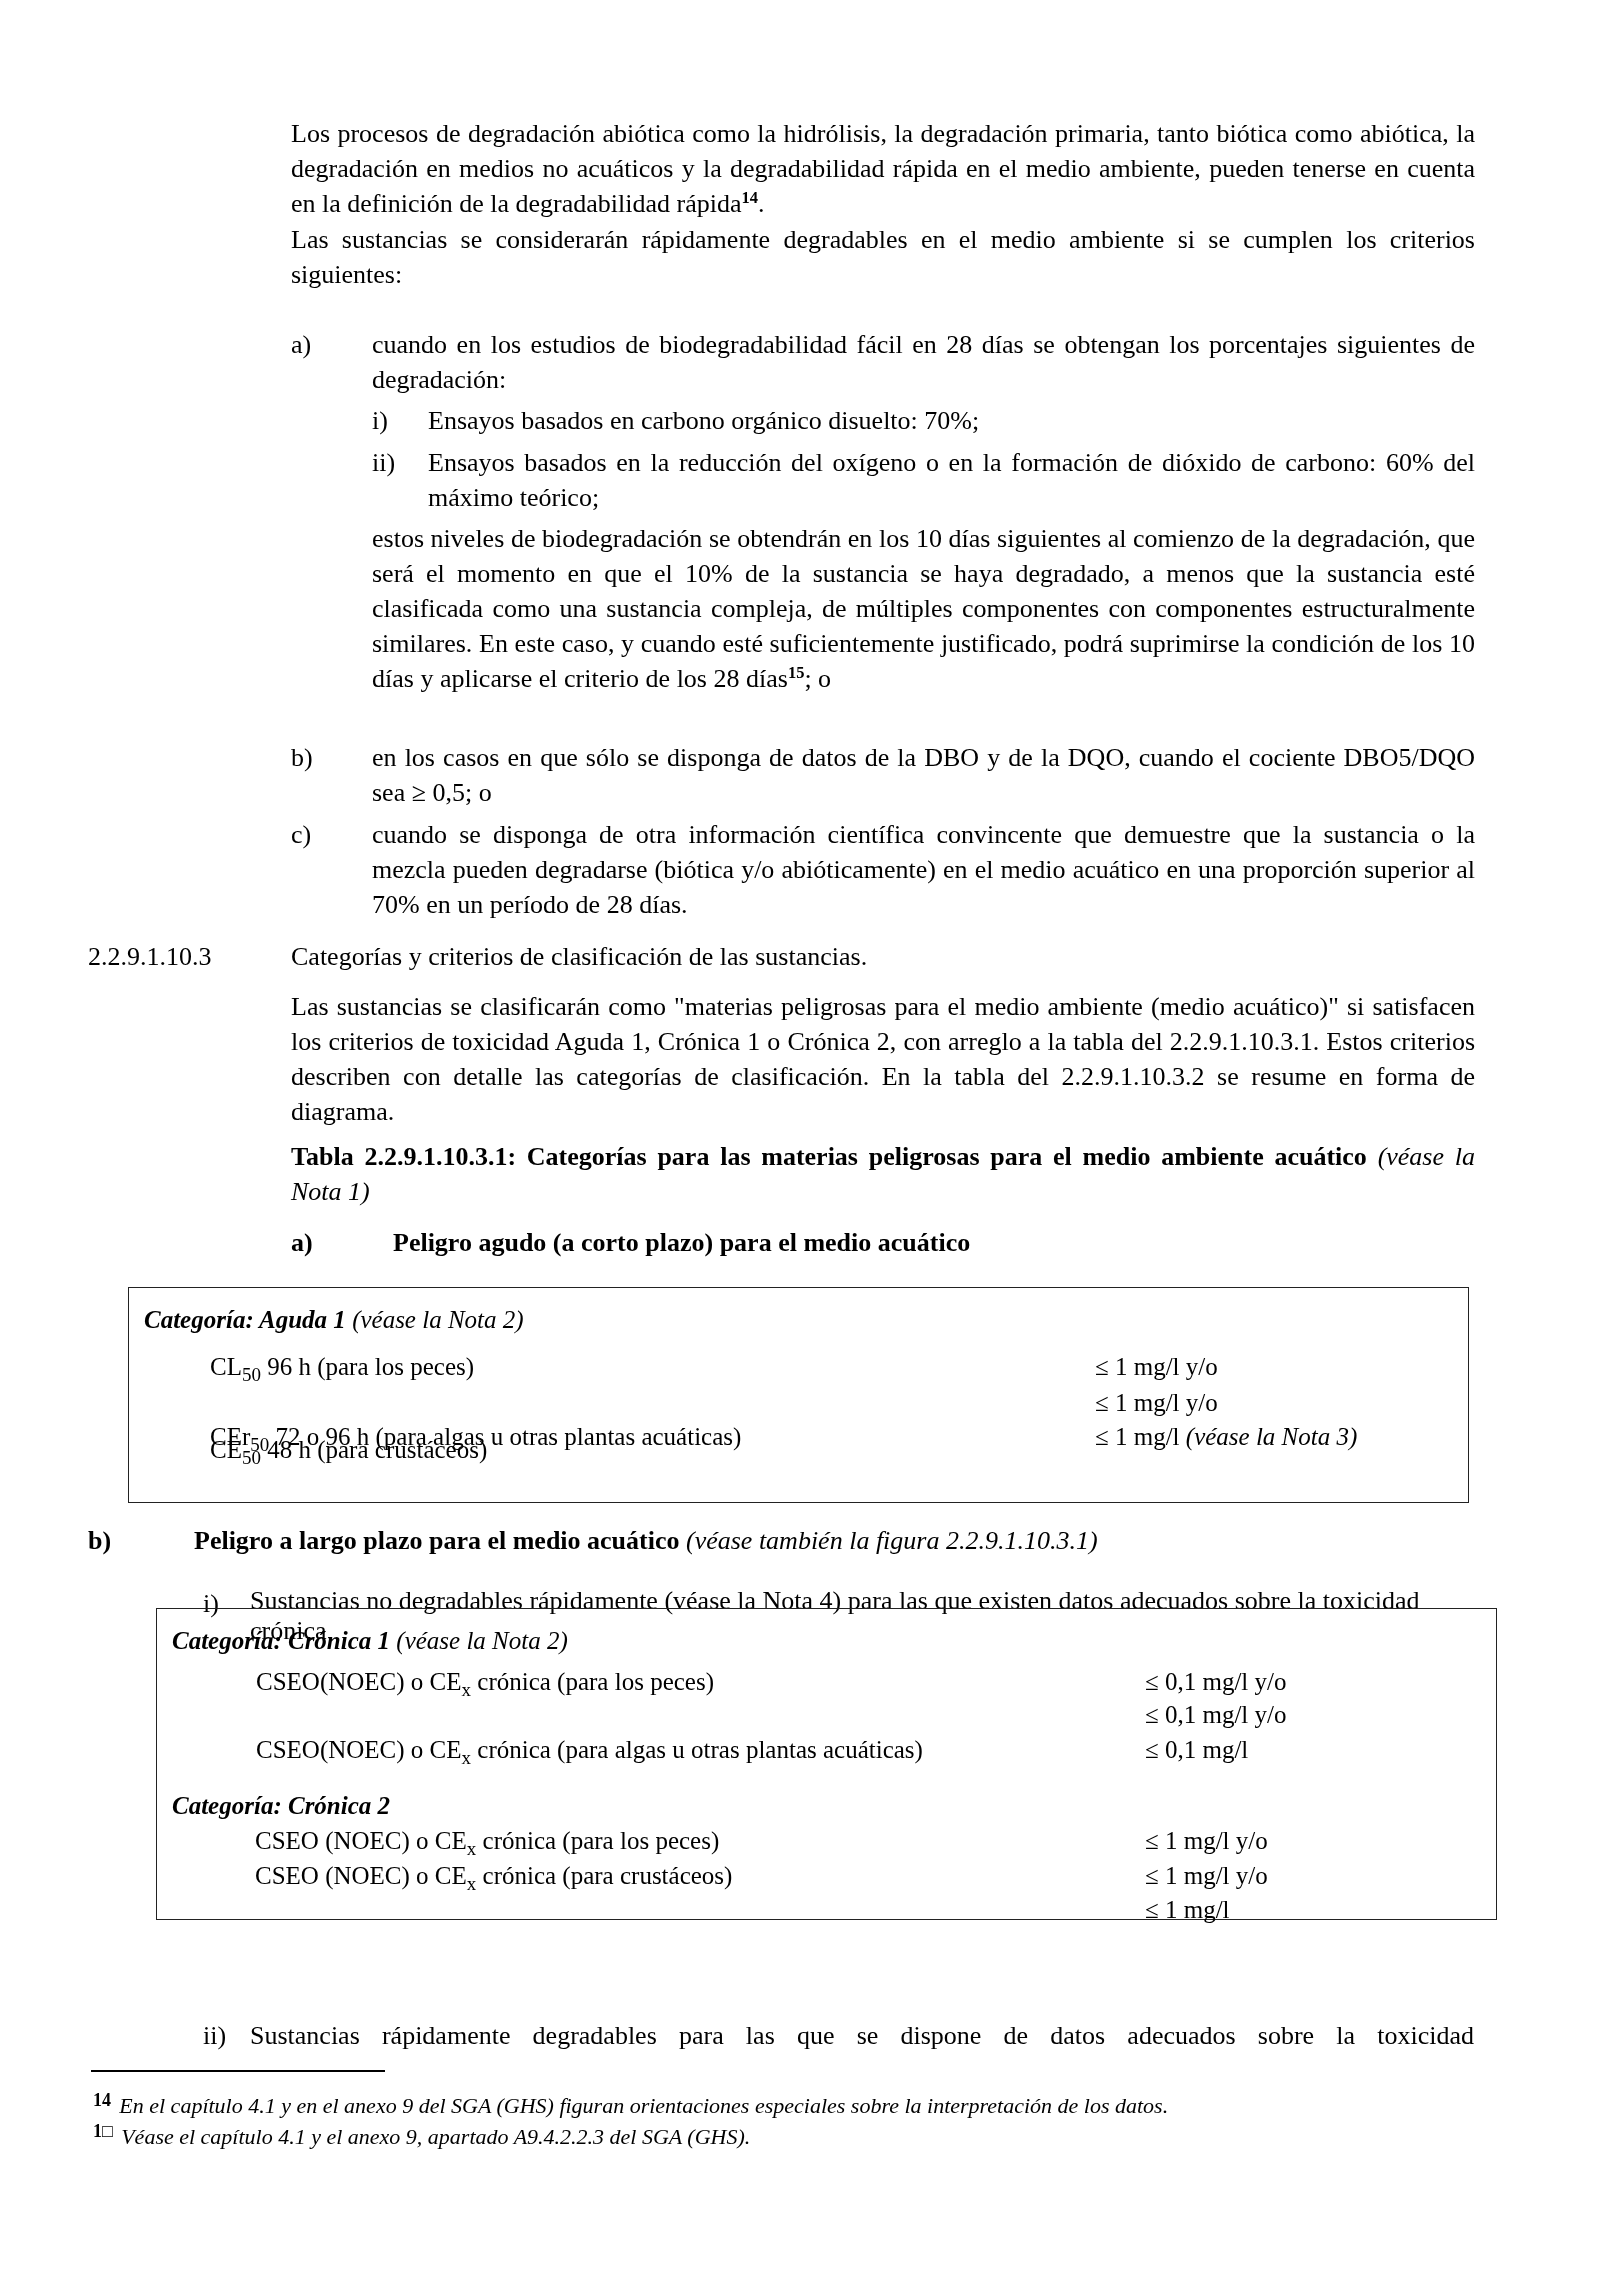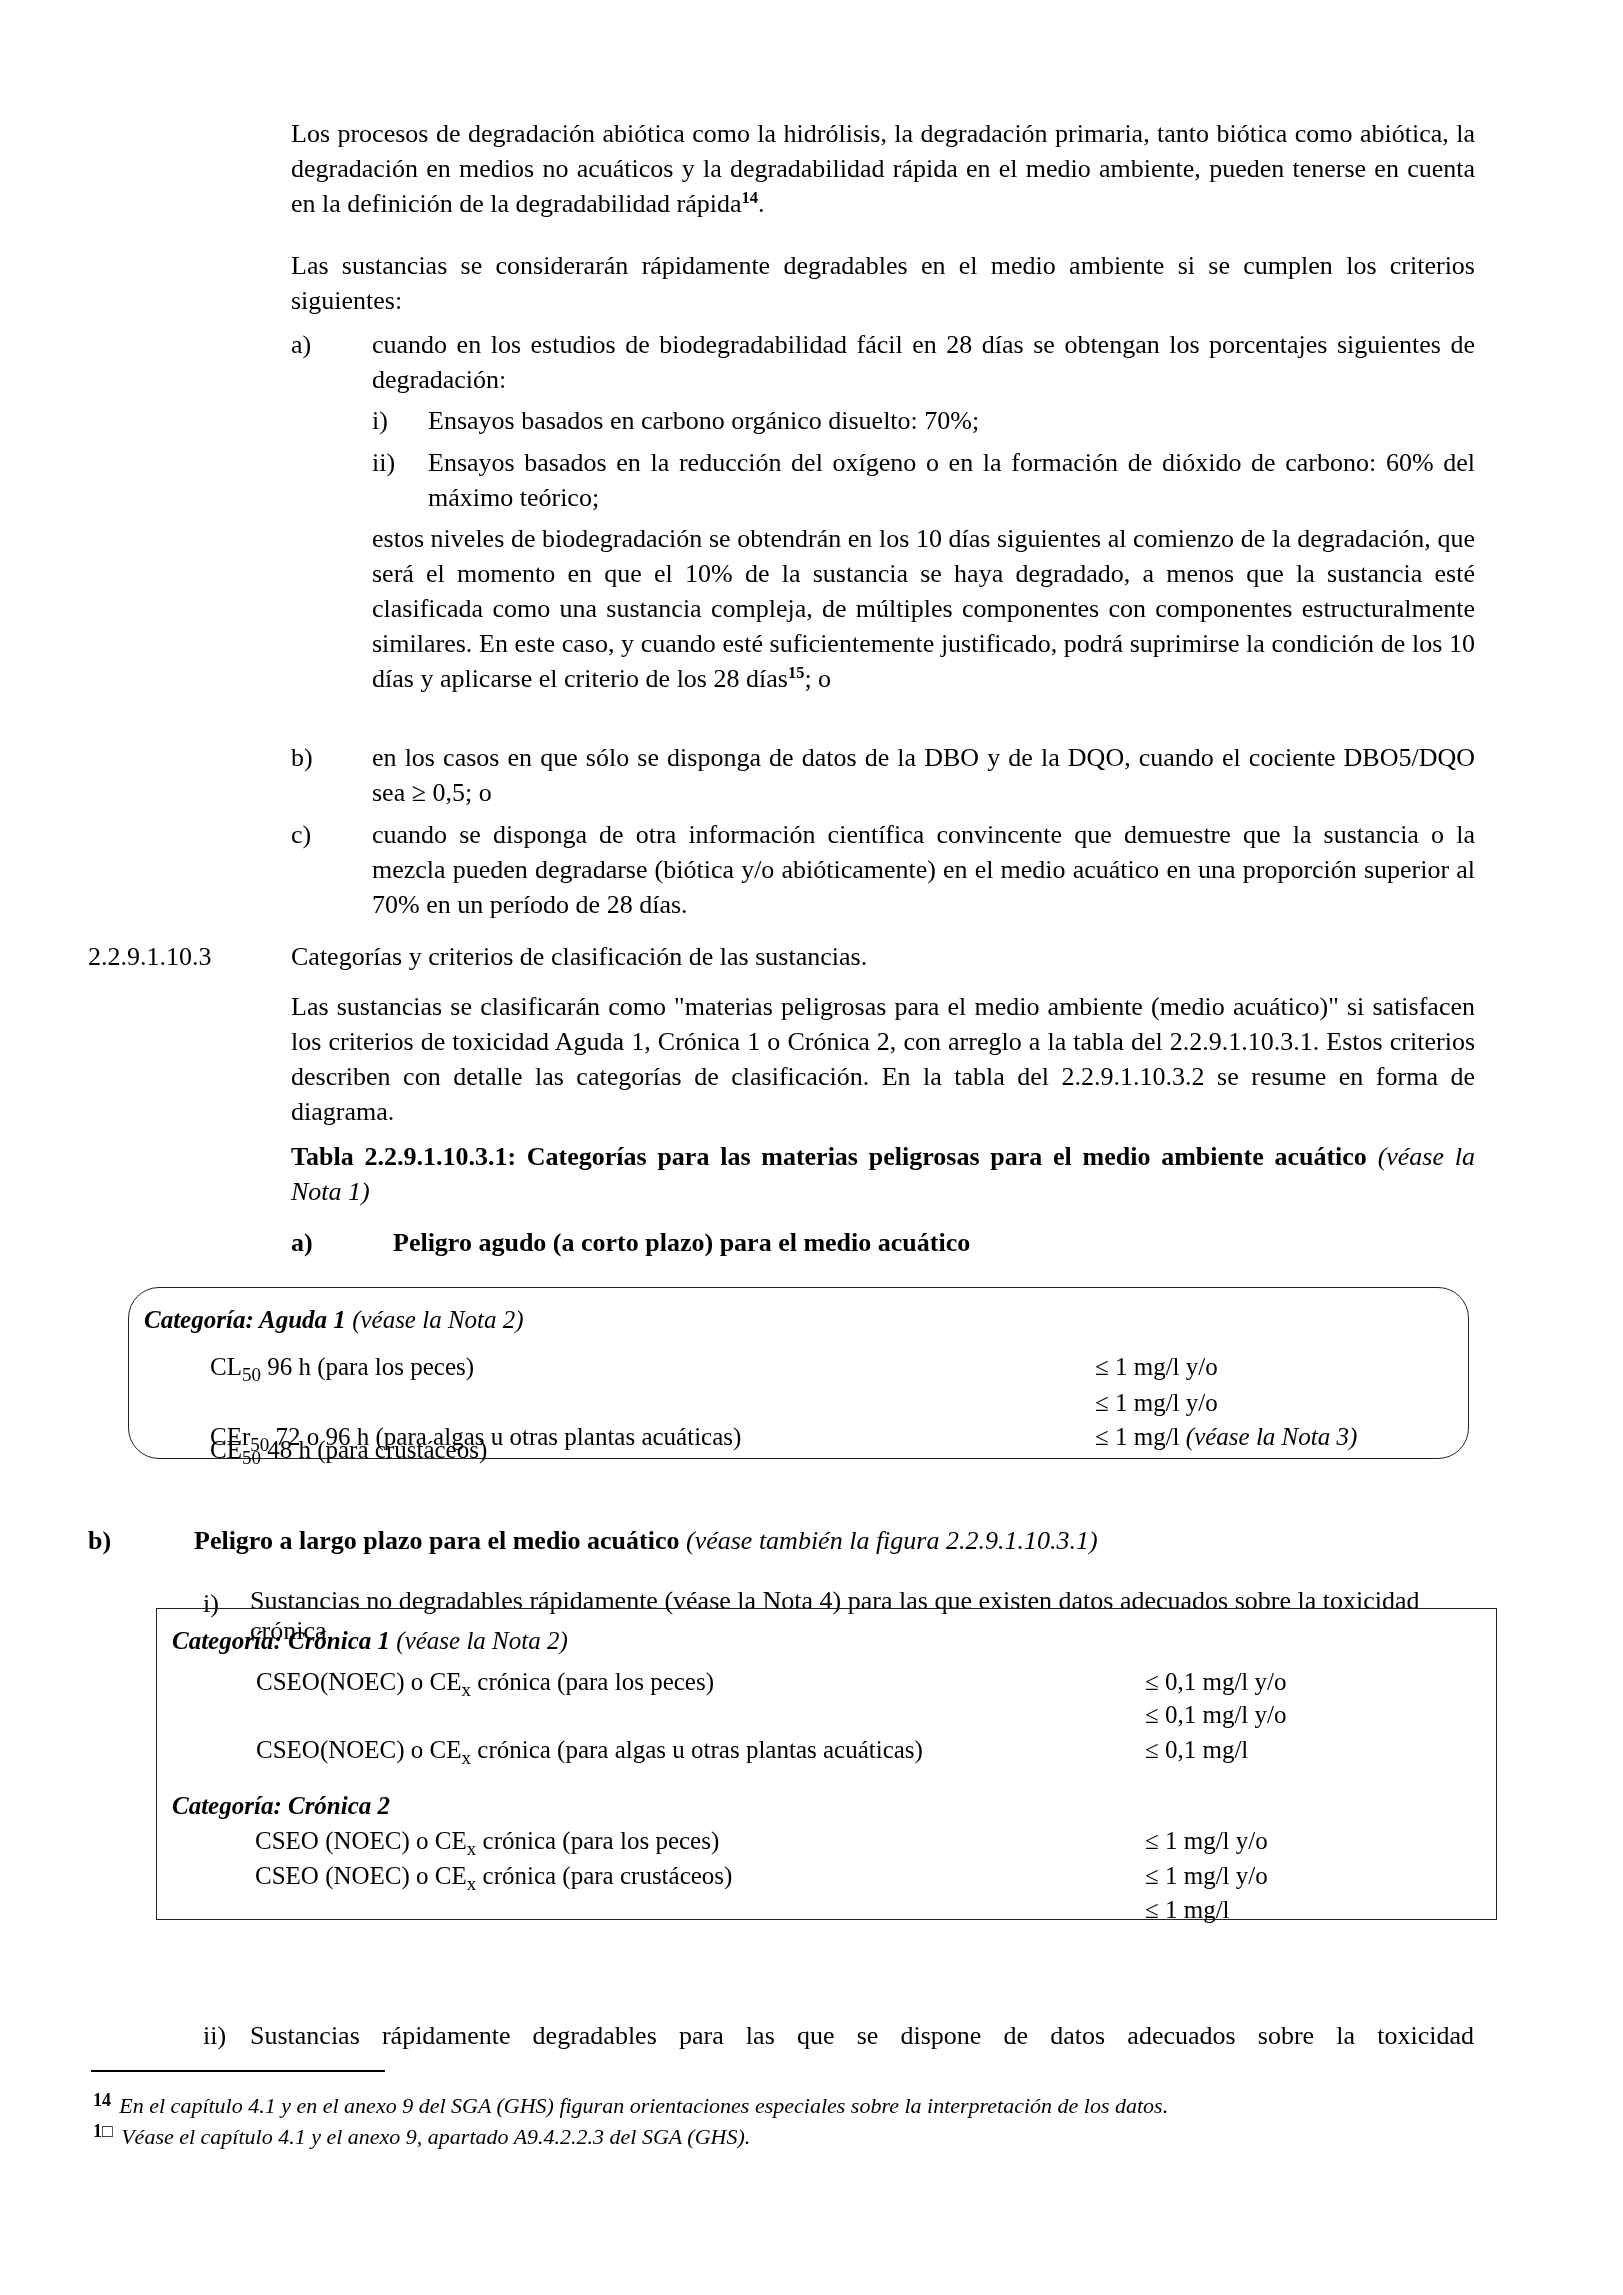--- a/index.html
+++ b/index.html
@@ -20,21 +20,21 @@
   .fn { position: absolute; font-size: 22px; line-height: 40px; white-space: nowrap; }
   .fnnum { font-weight: bold; font-size: 18px; position: relative; top: -6.6px; margin-right: 8.3px; font-style: normal; }
 </style>
 </head>
 <body>
 
 <div class="block" style="top:116px;">
   <p class="p"><span>Los procesos de degradación abiótica como la hidrólisis, la degradación primaria, tanto biótica como abiótica, la degradación en medios no acuáticos y la degradabilidad rápida en el medio ambiente, pueden tenerse en cuenta en la definición de la degradabilidad rápida</span><span class="sup">14</span><span>.</span></p>
 </div>
 
-<div class="block" style="top:248px;">
+<div class="block" style="top:222px;">
   <p class="p">Las sustancias se considerarán rápidamente degradables en el medio ambiente si se cumplen los criterios siguientes:</p>
 </div>
 
 <span class="label" style="left:291px; top:327px;">a)</span>
 <div class="block" style="left:372px; width:1103px; top:327px;">
   <p class="p">cuando en los estudios de biodegradabilidad fácil en 28 días se obtengan los porcentajes siguientes de degradación:</p>
 </div>
 
 <span class="label" style="left:372px; top:403px;">i)</span>
 <div class="block" style="left:428px; width:1047px; top:403px;">
@@ -67,21 +67,21 @@
   <p class="p">Las sustancias se clasificarán como "materias peligrosas para el medio ambiente (medio acuático)" si satisfacen los criterios de toxicidad Aguda 1, Crónica 1 o Crónica 2, con arreglo a la tabla del 2.2.9.1.10.3.1. Estos criterios describen con detalle las categorías de clasificación. En la tabla del 2.2.9.1.10.3.2 se resume en forma de diagrama.</p>
 </div>
 
 <div class="block" style="top:1139px;">
   <p class="p"><span class="b">Tabla 2.2.9.1.10.3.1: Categorías para las materias peligrosas para el medio ambiente acuático</span> <span class="it">(véase la Nota 1)</span></p>
 </div>
 
 <span class="label b" style="left:291px; top:1225px;">a)</span>
 <span class="label b" style="left:393px; top:1225px;">Peligro agudo (a corto plazo) para el medio acuático</span>
 
-<div class="box" style="top:1287px; height:172px;border-radius:31px;">
+<div class="box" style="top:1287px; height:216px;">
   <div class="row" style="left:15px; top:15px;">
     <span class="it b">Categoría: Aguda 1</span> <span class="it">(véase la Nota 2)</span>
   </div>
   <div class="row" style="left:81px; top:62px;">
     <span>CL</span><span class="sub">50</span><span> 96 h (para los peces)</span>
   </div>
   <div class="row" style="left:966px; top:62px;">
     <span>≤ 1 mg/l y/o</span>
   </div>
   <div class="row" style="left:81px; top:98px;margin-top:47px;">

